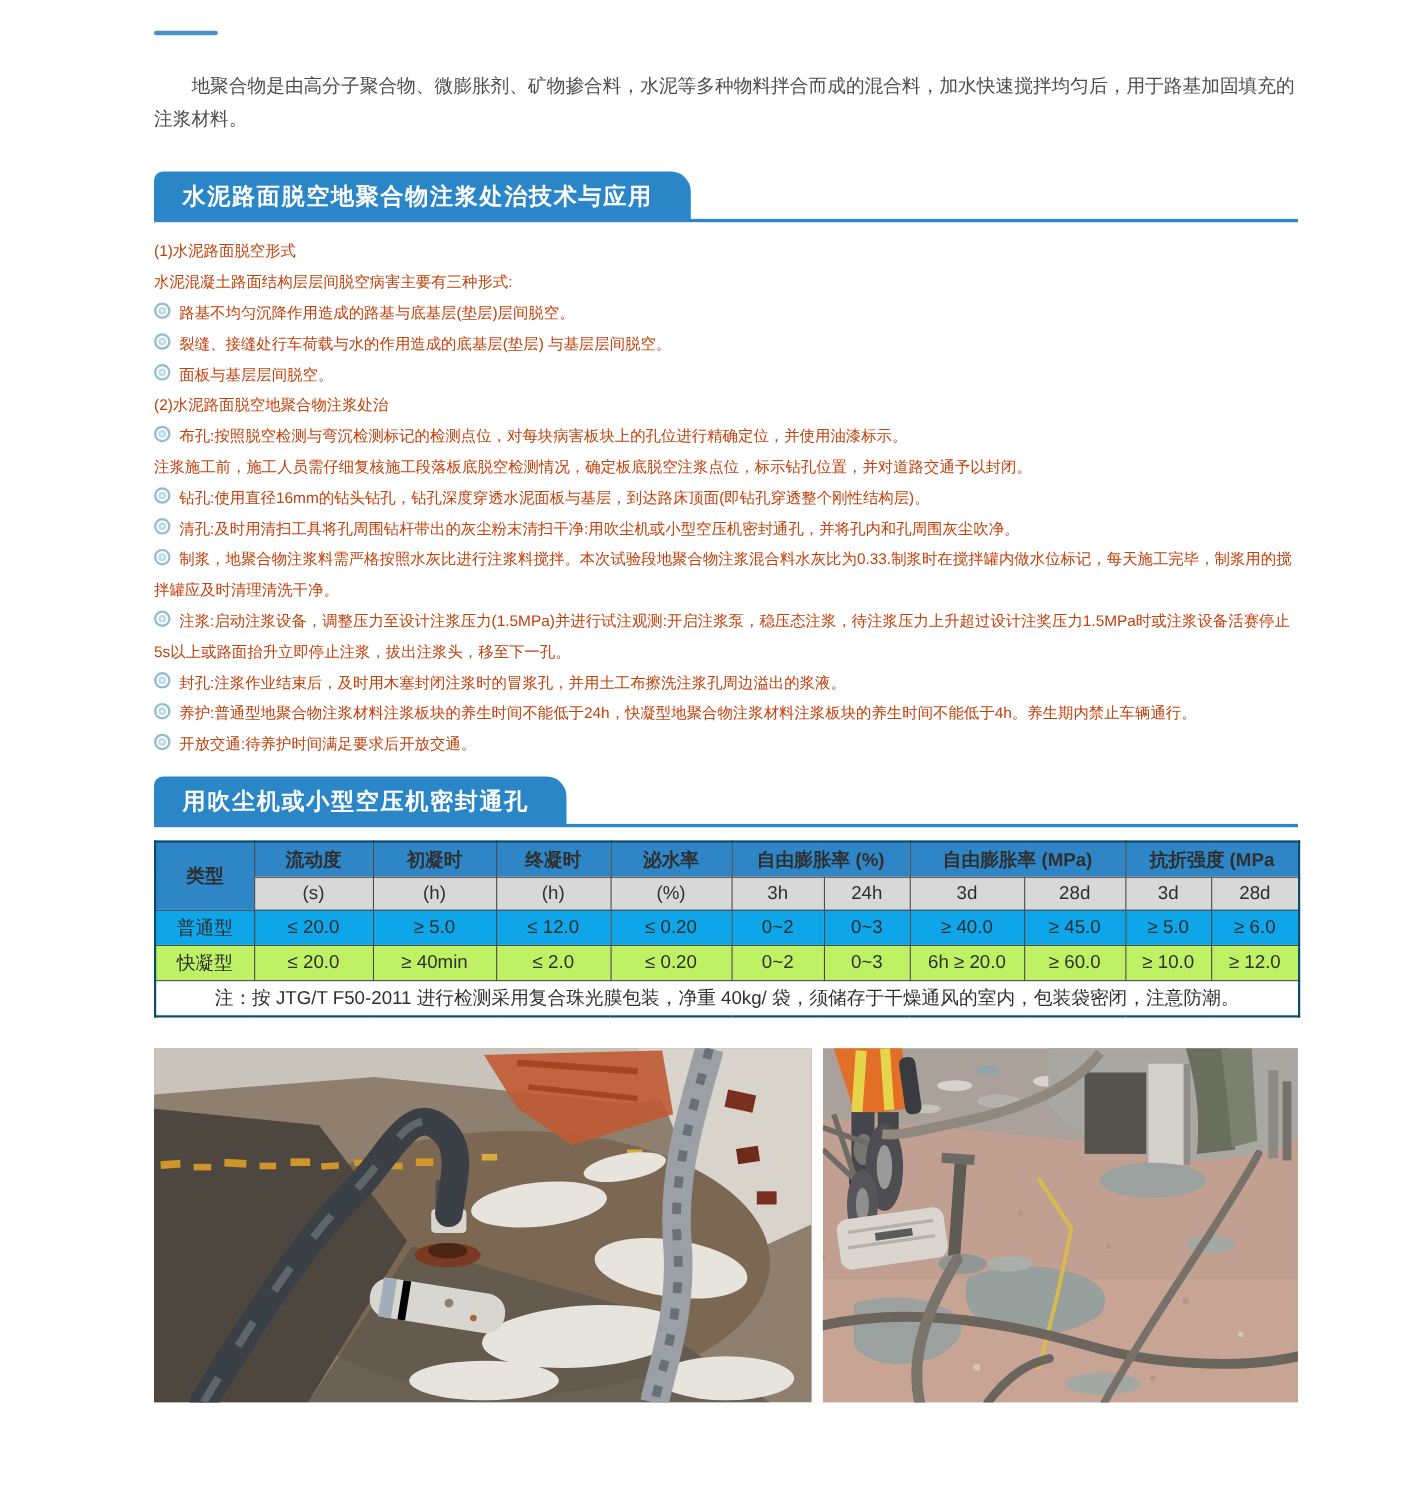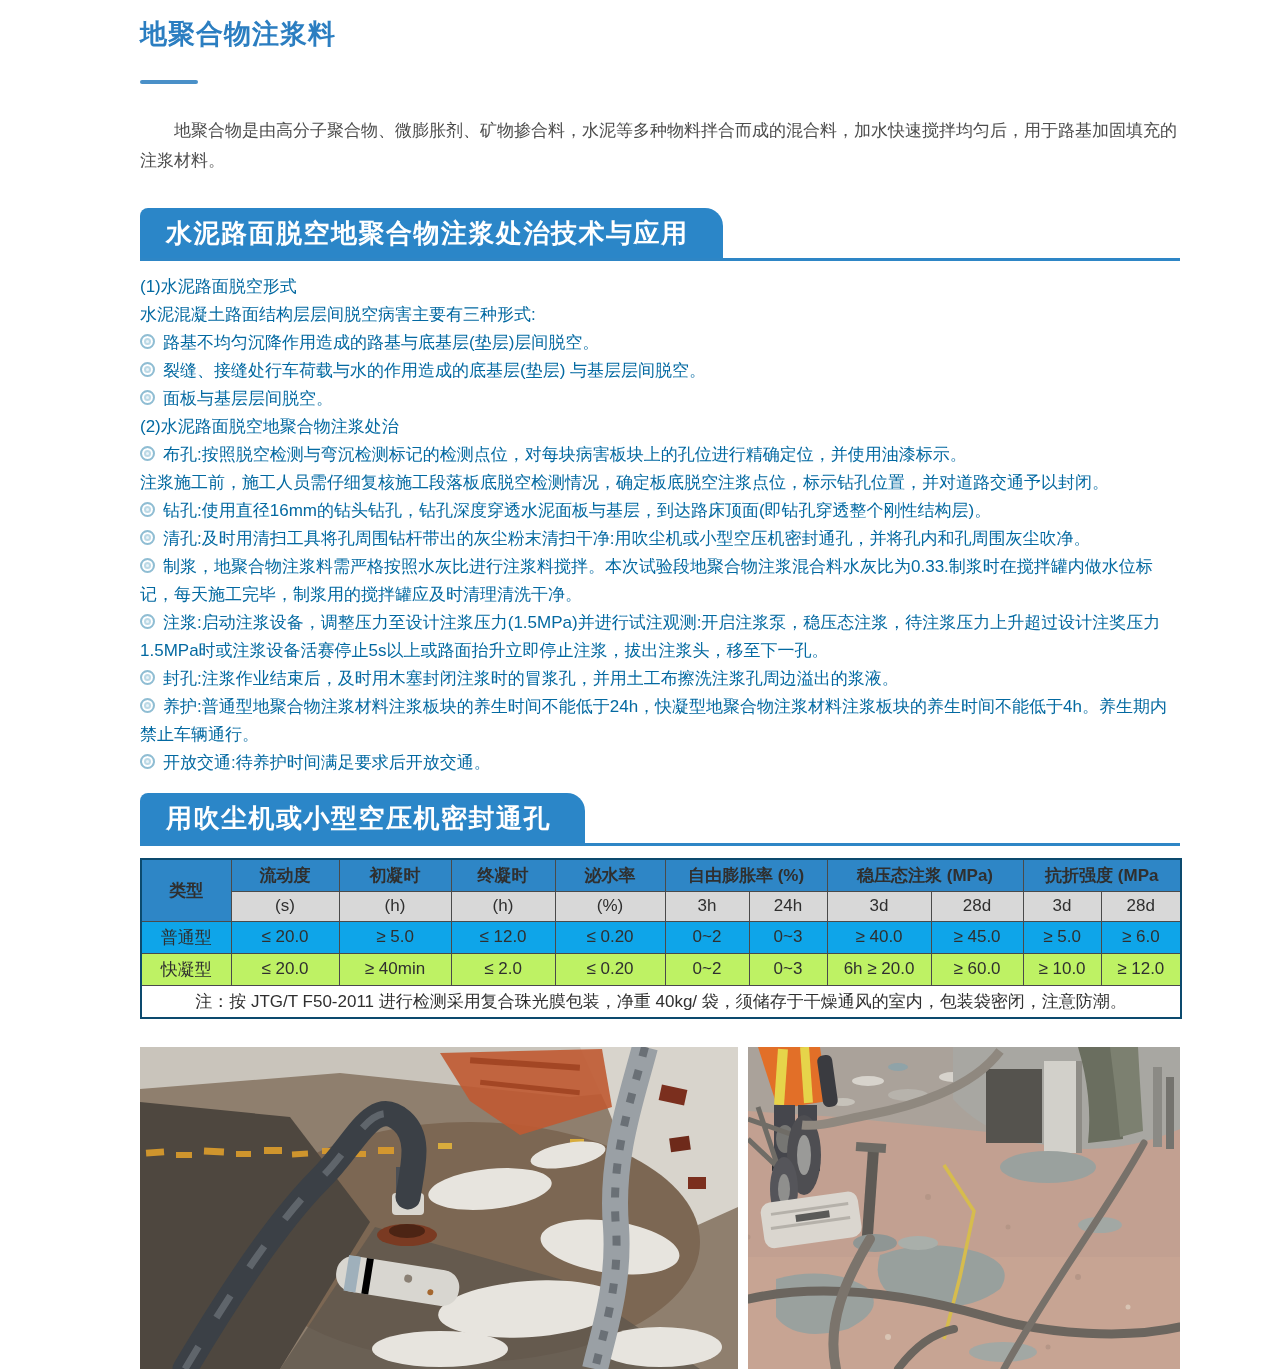--- a/index.html
+++ b/index.html
@@ -14,27 +14,27 @@
   .doc-title { padding-top:16px; font-size:27px; font-weight:bold; color:#2b7ec1; letter-spacing:1px; }
   .title-dash { width:58px; height:4px; background:#4a90c8; border-radius:2px; margin-top:28px; }
 
   
   .intro { margin-top:32px; font-size:17px; color:#4c4c4c; line-height:1.75; text-indent:2em; }
 
   
   .banner-wrap { margin-top:32px; border-bottom:3px solid #2e86c6; font-size:0; }
   .banner {
     display:inline-block; background:#2b86c8; color:#ffffff;
-    font-size:26px; font-weight:bold; letter-spacing:1.5px;
+    font-size:21px; font-weight:bold; letter-spacing:1.5px;
     padding:8px 34px 7px 26px; border-radius:8px 18px 0 0;
   }
 
   
   .sec-body { margin-top:12px; }
-  .sec-body p { margin:0; font-size:17px; color:#0369a1; line-height:28px; }
+  .sec-body p { margin:0; font-size:14px; color:#c2410c; line-height:28px; }
   .ring {
     display:inline-block; width:11px; height:11px; border-radius:50%;
     border:2px solid #8fbdd3; box-shadow:inset 0 0 0 2px #ffffff, inset 0 0 0 4px #bcd9e6;
     margin-right:8px; vertical-align:-1px; background:#eaf3f8;
   }
 
   
   table.spec { width:1040px; margin-top:12px; border-collapse:collapse; table-layout:fixed; }
   table.spec th, table.spec td {
     border:1px solid #4a4a4a; text-align:center; vertical-align:middle;
@@ -49,21 +49,20 @@
 
   
   .photos { display:flex; gap:10px; margin-top:28px; }
   .photo { display:block; }
 </style>
 </head>
 <body>
 
 <div class="content">
 
-  <div class="doc-title">地聚合物注浆料</div>
   <div class="title-dash"></div>
 
   <p class="intro">地聚合物是由高分子聚合物、微膨胀剂、矿物掺合料，水泥等多种物料拌合而成的混合料，加水快速搅拌均匀后，用于路基加固填充的注浆材料。</p>
 
   <div class="banner-wrap">
     <span class="banner">水泥路面脱空地聚合物注浆处治技术与应用</span>
   </div>
 
   <div class="sec-body">
     <p>(1)水泥路面脱空形式</p>
@@ -102,21 +101,21 @@
         <col style="width:80px">
     </colgroup>
     <tbody>
         <tr>
       <th class="blue" rowspan="2">类型</th>
       <th class="blue">流动度</th>
       <th class="blue">初凝时</th>
       <th class="blue">终凝时</th>
       <th class="blue">泌水率</th>
       <th class="blue" colspan="2">自由膨胀率 (%)</th>
-      <th class="blue" colspan="2">稳压态注浆 (MPa)</th>
+      <th class="blue" colspan="2">自由膨胀率 (MPa)</th>
       <th class="blue" colspan="2">抗折强度 (MPa</th>
     </tr>
     <tr>
       <th class="gray">(s)</th>
       <th class="gray">(h)</th>
       <th class="gray">(h)</th>
       <th class="gray">(%)</th>
       <th class="gray">3h</th>
       <th class="gray">24h</th>
       <th class="gray">3d</th>

